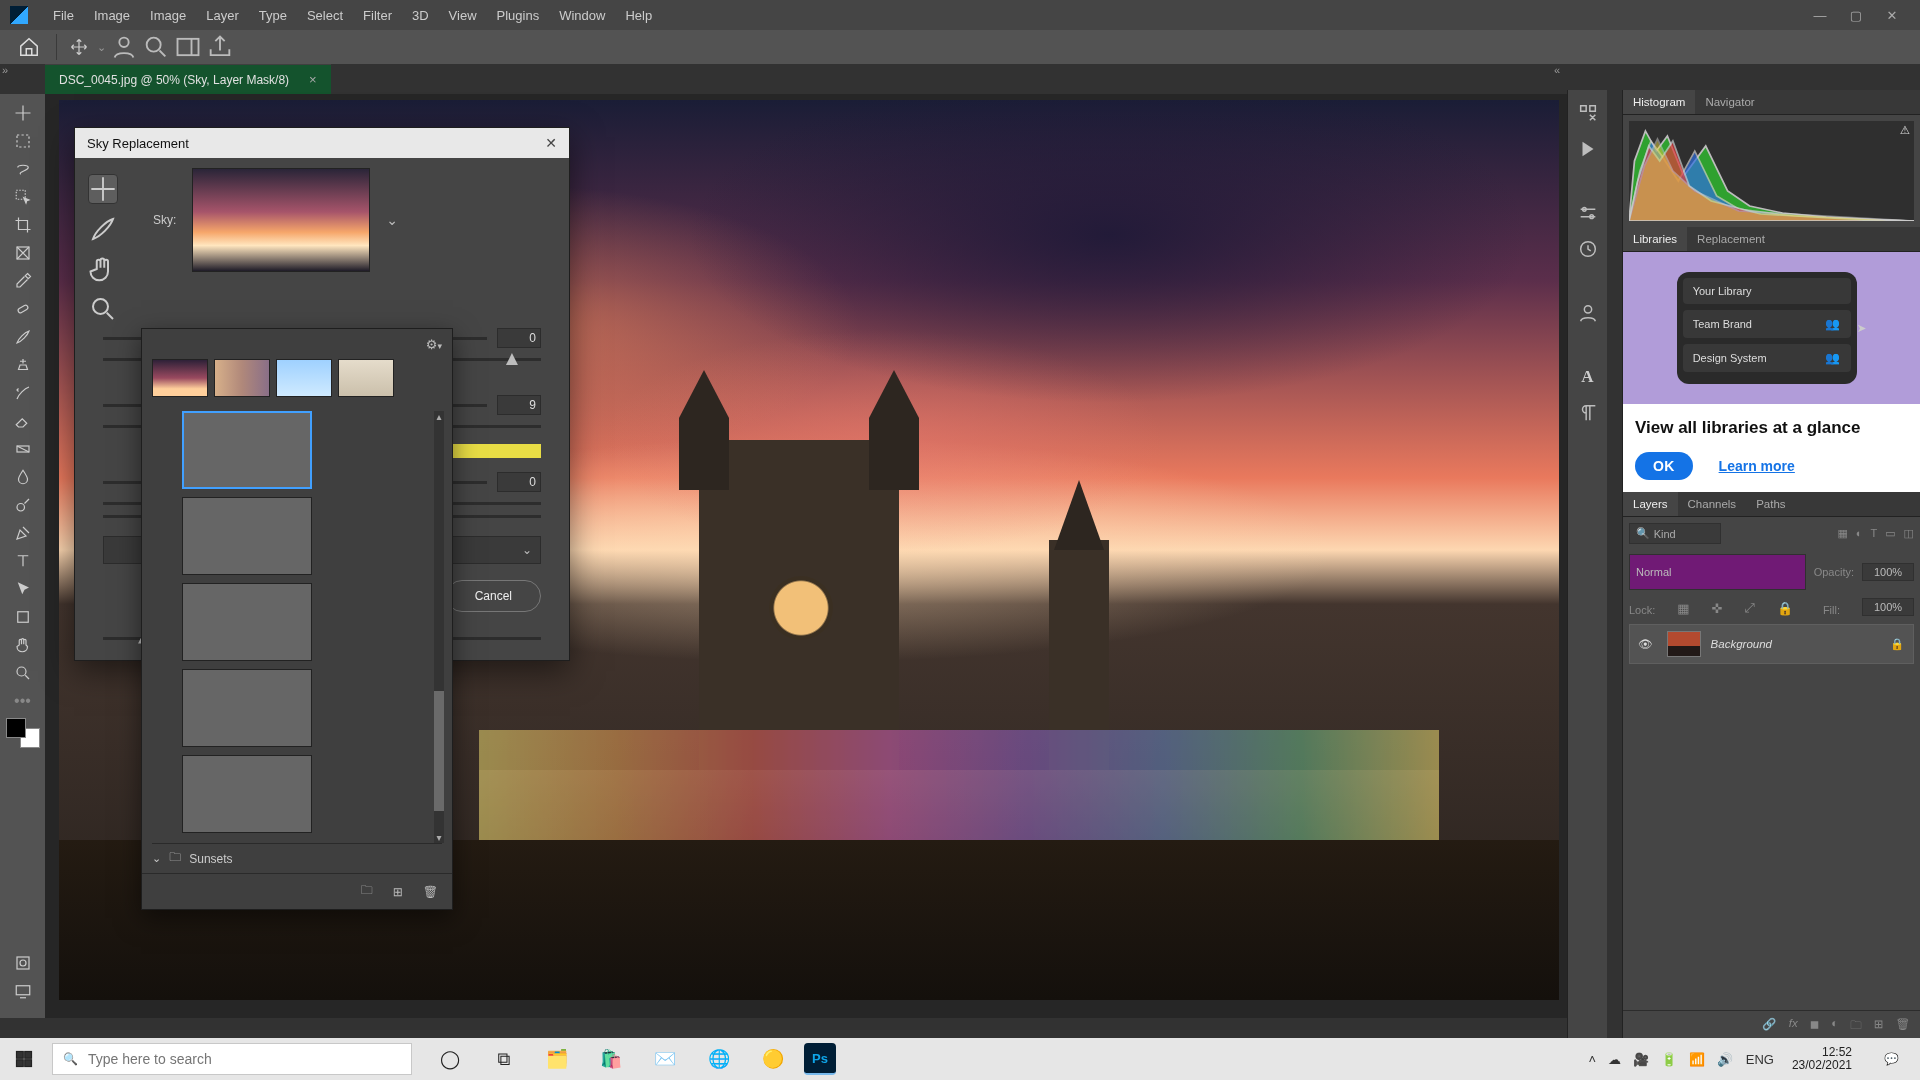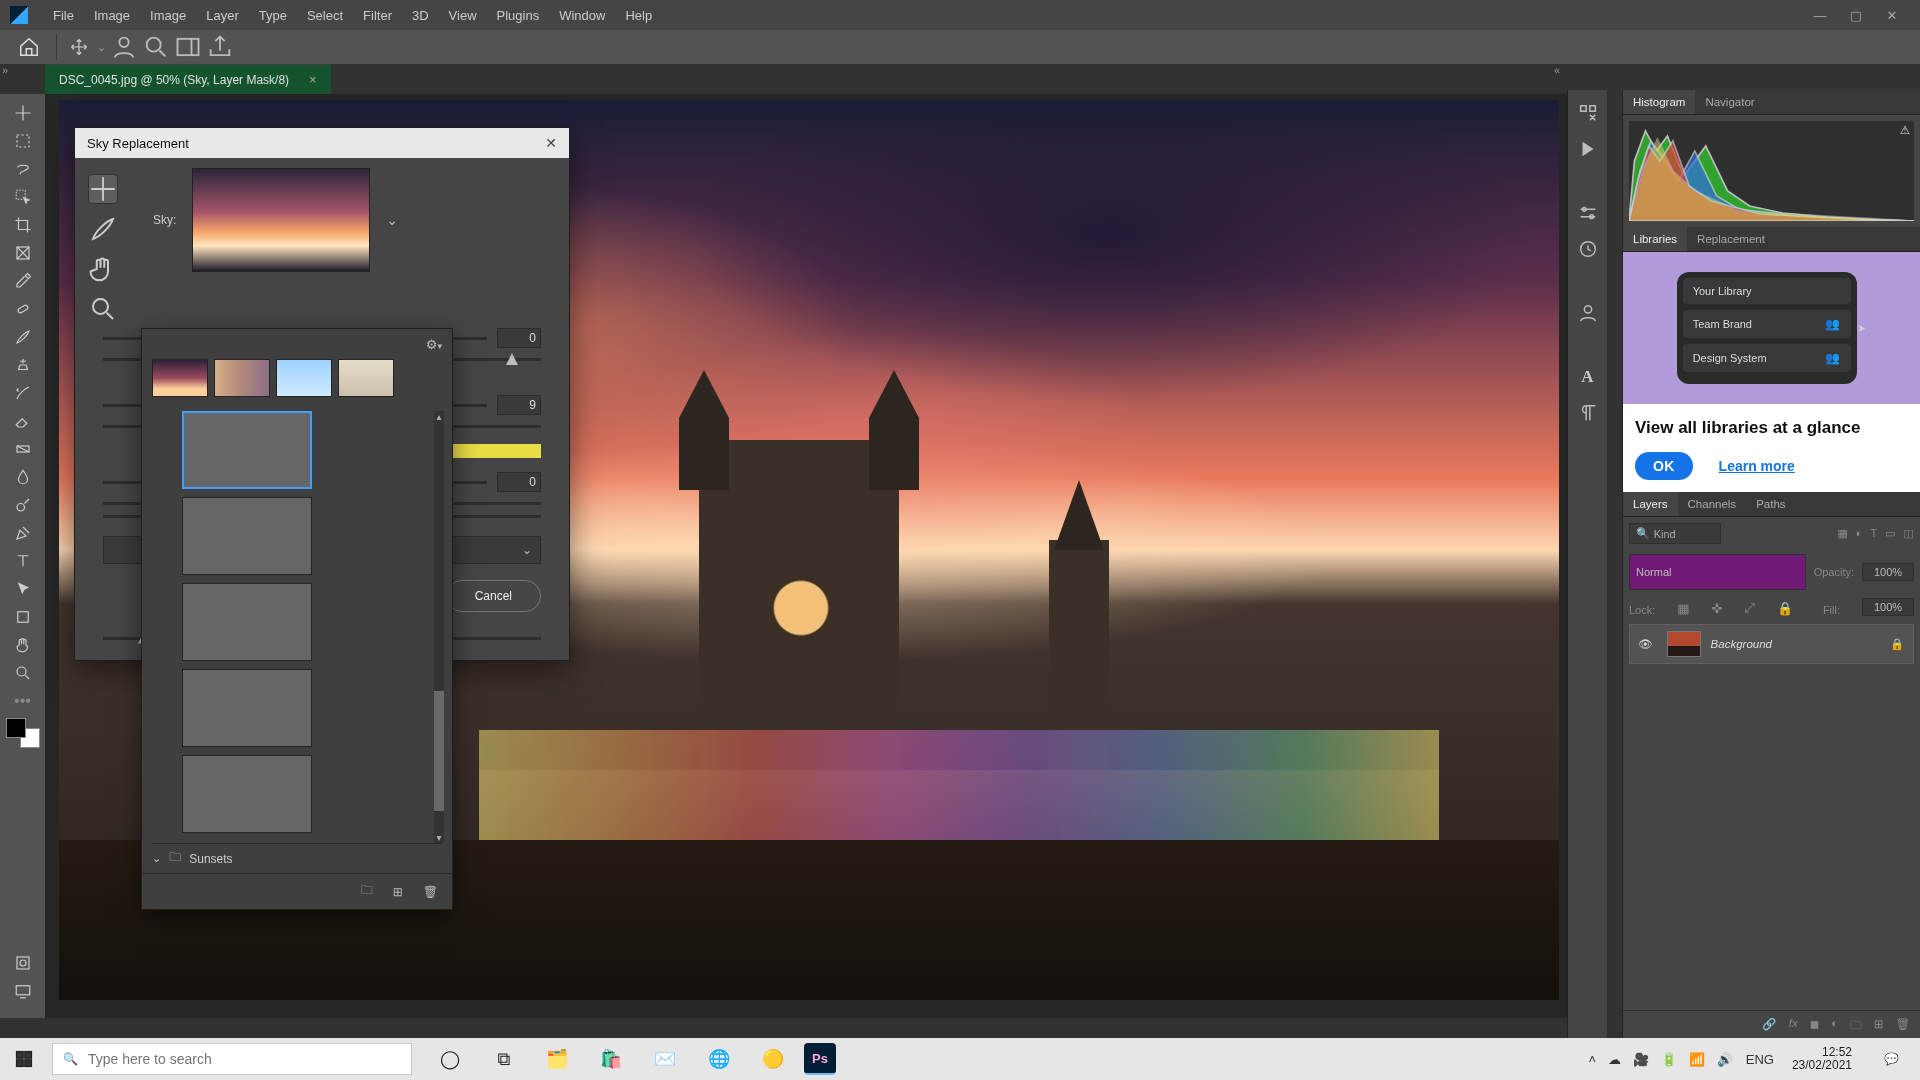--- a/index.html
+++ b/index.html
@@ -673,21 +673,21 @@
     <input placeholder="Type here to search" style="">
   </div>
   <div class="tb-pins">
     <div class="tb-pin">◯</div>
     <div class="tb-pin">⧉</div>
     <div class="tb-pin">🗂️</div>
     <div class="tb-pin">🛍️</div>
     <div class="tb-pin">✉️</div>
     <div class="tb-pin">🌐</div>
     <div class="tb-pin">🟡</div>
-    <div class="tb-pin active" style="background:#001e36;color:#f9a8d4;font-weight:bold;font-size:13px;width:32px;height:32px;border-radius:4px;">Ps</div>
+    <div class="tb-pin active" style="background:#001e36;color:#0ea5e9;font-weight:bold;font-size:13px;width:32px;height:32px;border-radius:4px;">Ps</div>
   </div>
   <div class="tb-tray">
     <span class="ti">˄</span>
     <span class="ti">☁</span>
     <span class="ti">🎥</span>
     <span class="ti">🔋</span>
     <span class="ti">📶</span>
     <span class="ti">🔊</span>
     <span class="ti">ENG</span>
     <div class="tb-clock">

